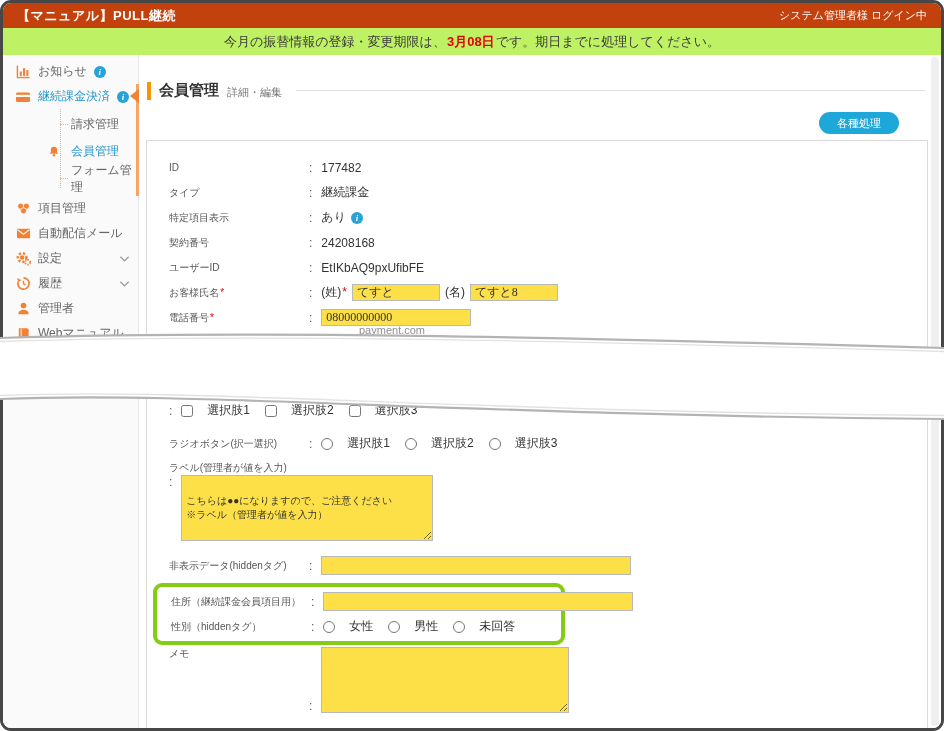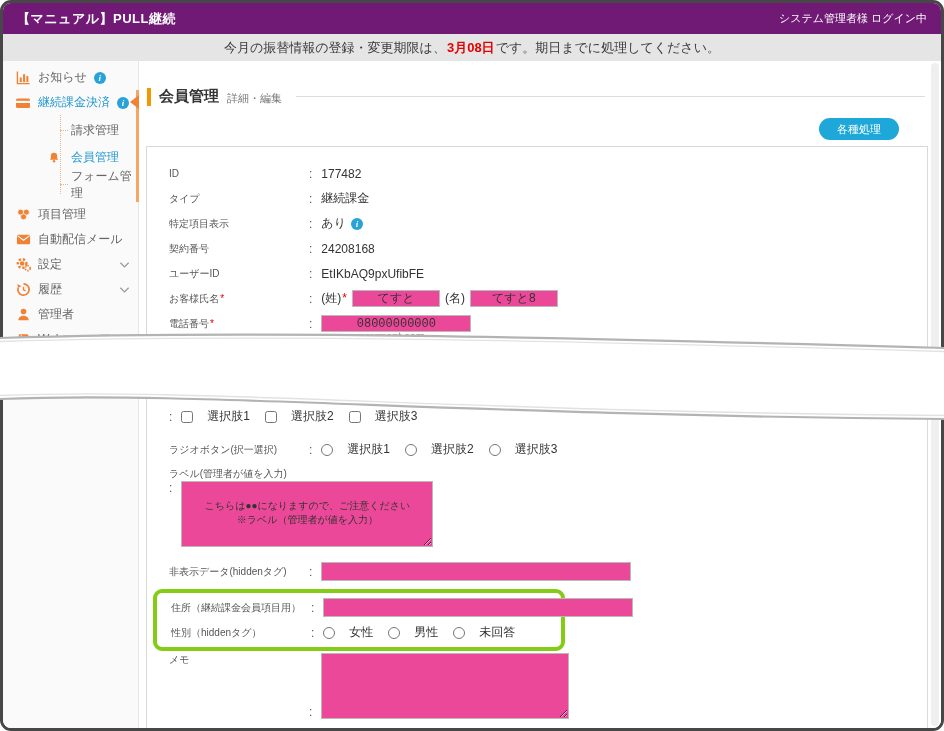--- a/index.html
+++ b/index.html
@@ -1,26 +1,26 @@
 <!DOCTYPE html>
 <html lang="ja"><head>
 <meta charset="utf-8">
 <style>
   html,body{margin:0;padding:0;background:#fff;}
   body{font-family:"Liberation Sans","DejaVu Sans",sans-serif;}
   .screen{position:relative;width:944px;height:731px;overflow:hidden;}
   .frame{position:absolute;inset:0;border:3px solid #474747;border-radius:11px;overflow:hidden;background:#fff;display:flex;flex-direction:column;}
 
   
-  .topbar{height:31px;background:#701a75;color:#fff;display:flex;align-items:center;justify-content:space-between;padding:0 14px;flex:none;}
+  .topbar{height:25px;background:#c2410c;color:#fff;display:flex;align-items:center;justify-content:space-between;padding:0 14px;flex:none;}
   .app-title{font-size:13px;font-weight:bold;letter-spacing:.5px;}
   .login-status{font-size:11px;}
 
   
-  .notice{height:27px;background:#e5e5e5;display:flex;align-items:center;justify-content:center;font-size:13px;color:#3a3a3a;flex:none;}
+  .notice{height:27px;background:#bef264;display:flex;align-items:center;justify-content:center;font-size:13px;color:#3a3a3a;flex:none;}
   .notice .deadline{color:#e60000;font-weight:bold;margin:0 1px;}
 
   .content{flex:1;display:flex;min-height:0;position:relative;}
 
   
   .sidebar{width:136px;background:#fafafa;border-right:1px solid #e7e7e7;flex:none;font-size:12px;color:#666;padding-top:4px;box-sizing:border-box;}
   .side-item{height:25px;display:flex;align-items:center;gap:7px;padding:0 8px 0 12px;cursor:pointer;}
   .side-item .ic{width:16px;height:16px;flex:none;display:flex;align-items:center;justify-content:center;}
   .side-item .lab{white-space:nowrap;}
   .blue{color:#2398d0;}
@@ -45,21 +45,21 @@
   .action-row{display:flex;justify-content:flex-end;margin:12px 42px 0 0;}
   .btn-blue{min-width:80px;height:22px;border-radius:11px;background:#1ea7d9;color:#fff;font-size:11px;border:none;cursor:pointer;padding:0 14px;font-family:inherit;}
 
   .card{margin:6px 13px 6px 7px;border:1px solid #d9d9d9;position:relative;padding:18px 20px 14px 22px;min-height:540px;box-sizing:border-box;}
 
   .frow{display:flex;align-items:center;margin-bottom:8px;min-height:17px;}
   .frow .lbl{width:140px;font-size:10px;color:#555;flex:none;}
   .frow .val{font-size:12px;color:#333;display:flex;align-items:center;gap:5px;}
   .colon{color:#555;margin-right:4px;}
   .req{color:#e60000;margin-left:1px;}
-  .tin{background:#ec4899;border:1px solid #b9b9b9;height:17px;font-size:12px;padding:0 4px;color:#333;font-family:Liberation Mono, monospace;box-sizing:border-box;text-align:center;}
+  .tin{background:#fde047;border:1px solid #b9b9b9;height:17px;font-size:12px;padding:0 4px;color:#333;font-family:Liberation Serif, serif;box-sizing:border-box;}
   .w-name{width:88px;}
   .w-phone{width:150px;}
   .w-mid{width:310px;height:19px;}
   textarea.tin{height:auto;padding:18px 4px;font-size:10px;line-height:1.4;}
   .ta-label{width:252px;height:42px;}
   .ta-memo{width:248px;height:44px;}
   .top-align{align-items:flex-start;}
   .bottom-colon .val{align-items:flex-end;}
   .opt{display:inline-flex;align-items:center;gap:14px;margin-right:10px;font-size:12px;color:#333;cursor:pointer;justify-content:flex-end;}
   .opt input{margin:0;width:12px;height:12px;}

